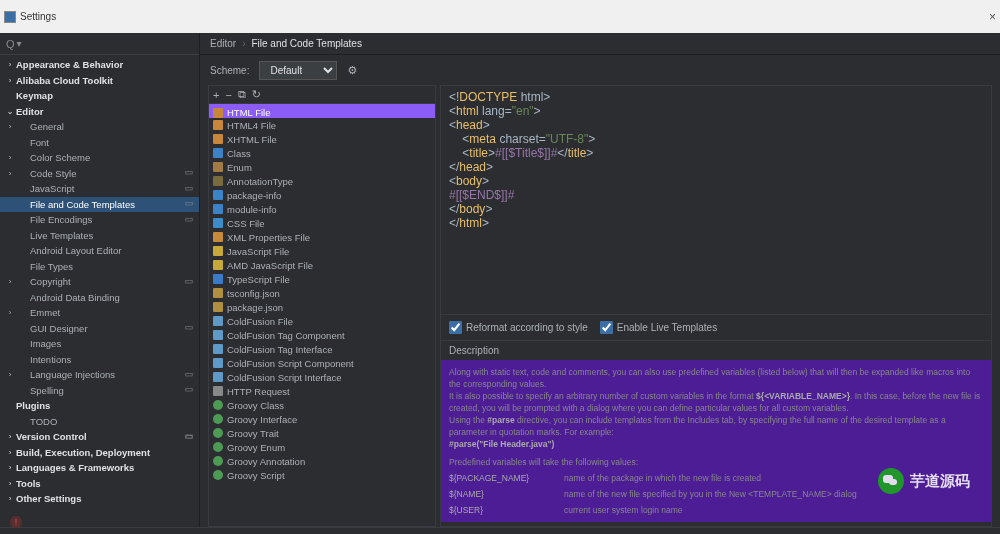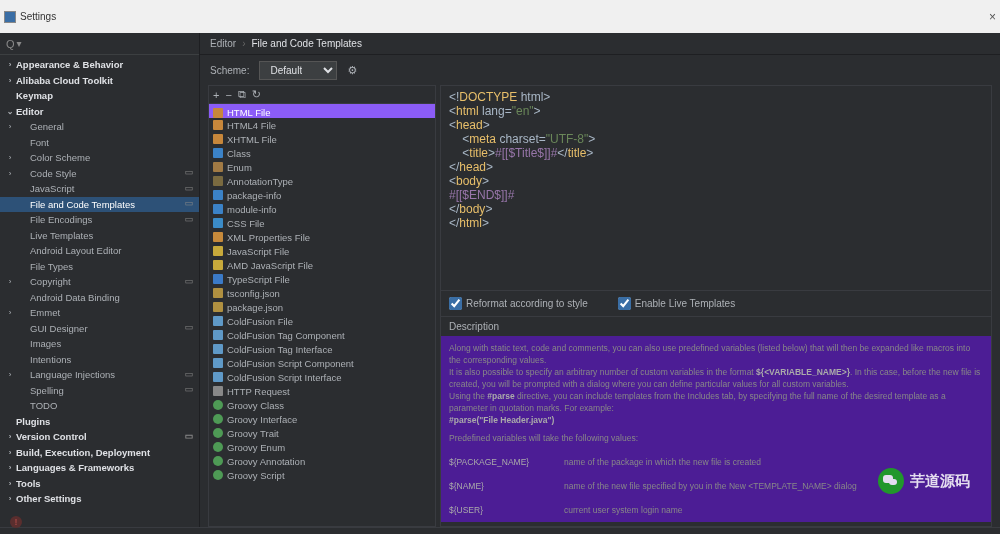--- a/index.html
+++ b/index.html
@@ -60,28 +60,28 @@
 
 .editor-panel { flex: 1; display: flex; flex-direction: column; border: 1px solid #393b40; min-width: 0; }
 .code-area { flex: 1; background: #2b2d30; padding: 4px 8px; font-family: "Consolas", monospace; font-size: 12px; line-height: 14px; overflow: auto; }
 .code-line { white-space: pre; }
 .c-tag { color: #e8bf6a; }
 .c-attr { color: #a9b7c6; }
 .c-str { color: #6a8759; }
 .c-txt { color: #a9b7c6; }
 .c-var { color: #9876aa; }
 
-.cb-row { padding: 6px 8px; display: flex; gap: 30px; align-items: center; border-top: 1px solid #393b40; }
+.cb-row { padding: 6px 8px; display: flex; gap: 12px; align-items: center; border-top: 1px solid #393b40; }
 .cb-row label { display: flex; align-items: center; gap: 4px; font-size: 10px; }
 .cb-row input { accent-color: #3a6ea5; }
 .desc-label { padding: 4px 8px; font-size: 10px; border-top: 1px solid #393b40; }
 .desc-box { margin: 0 0 4px 0; padding: 6px 8px; background: #4c1d95; font-size: 8.5px; line-height: 12px; color: #888; }
 .desc-box b { color: #aaa; }
 .desc-box .vars-table { margin-top: 4px; }
-.desc-box .vr { display: flex; gap: 20px; margin-top: 12px; }
+.desc-box .vr { display: flex; gap: 20px; margin-top: 4px; }
 .desc-box .vn { width: 95px; color: #aaa; }
 
 .footer { height: 36px; background: #2b2d30; border-top: 1px solid #393b40; display: flex; align-items: center; justify-content: flex-end; padding: 0 10px; gap: 8px; }
 .footer button { padding: 5px 18px; font-size: 10px; background: #3c6998; color: #fff; border: none; cursor: pointer; }
 .footer button.secondary { background: #4b4d51; }
 .footer button.disabled { background: #3a3c40; color: #777; }
 
 .watermark { position: absolute; right: 30px; bottom: 40px; display: flex; align-items: center; gap: 6px; opacity: 0.85; }
 .watermark .wx { width: 26px; height: 26px; border-radius: 50%; background: #1aad19; position: relative; }
 .watermark .wx::before { content: ""; position: absolute; width: 10px; height: 8px; background: #fff; border-radius: 3px; top: 7px; left: 5px; }
@@ -216,29 +216,29 @@
           <span class="tree-indent" style="width: 14px;"></span>
           <span>Language Injections</span>
           <span class="tree-marker">▭</span>
         </div>
         <div class="tree-item">
           <span class="tree-chevron"></span>
           <span class="tree-indent" style="width: 14px;"></span>
           <span>Spelling</span>
           <span class="tree-marker">▭</span>
         </div>
+        <div class="tree-item bold">
+          <span class="tree-chevron"></span>
+          <span class="tree-indent" style="width: 0px;"></span>
+          <span>Plugins</span>
+        </div>
         <div class="tree-item">
           <span class="tree-chevron"></span>
           <span class="tree-indent" style="width: 14px;"></span>
           <span>TODO</span>
-        </div>
-        <div class="tree-item bold">
-          <span class="tree-chevron"></span>
-          <span class="tree-indent" style="width: 0px;"></span>
-          <span>Plugins</span>
         </div>
         <div class="tree-item bold">
           <span class="tree-chevron">›</span>
           <span class="tree-indent" style="width: 0px;"></span>
           <span>Version Control</span>
           <span class="tree-marker">▭</span>
         </div>
         <div class="tree-item bold">
           <span class="tree-chevron">›</span>
           <span class="tree-indent" style="width: 0px;"></span>

